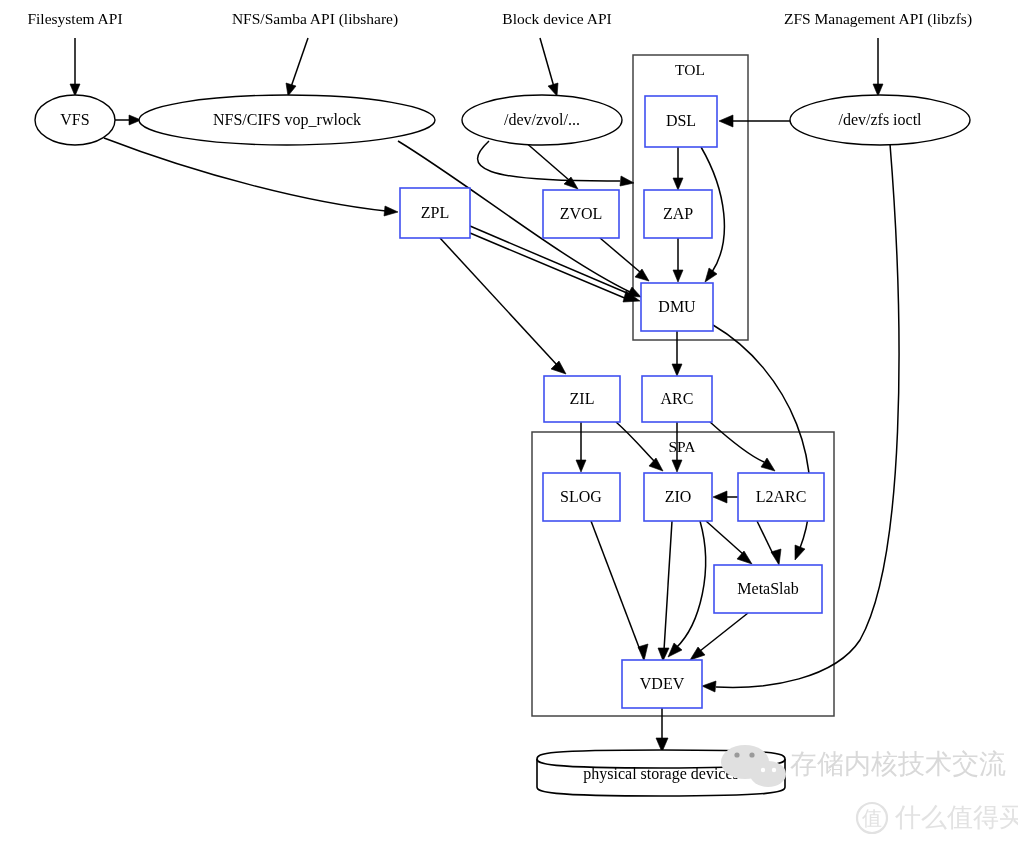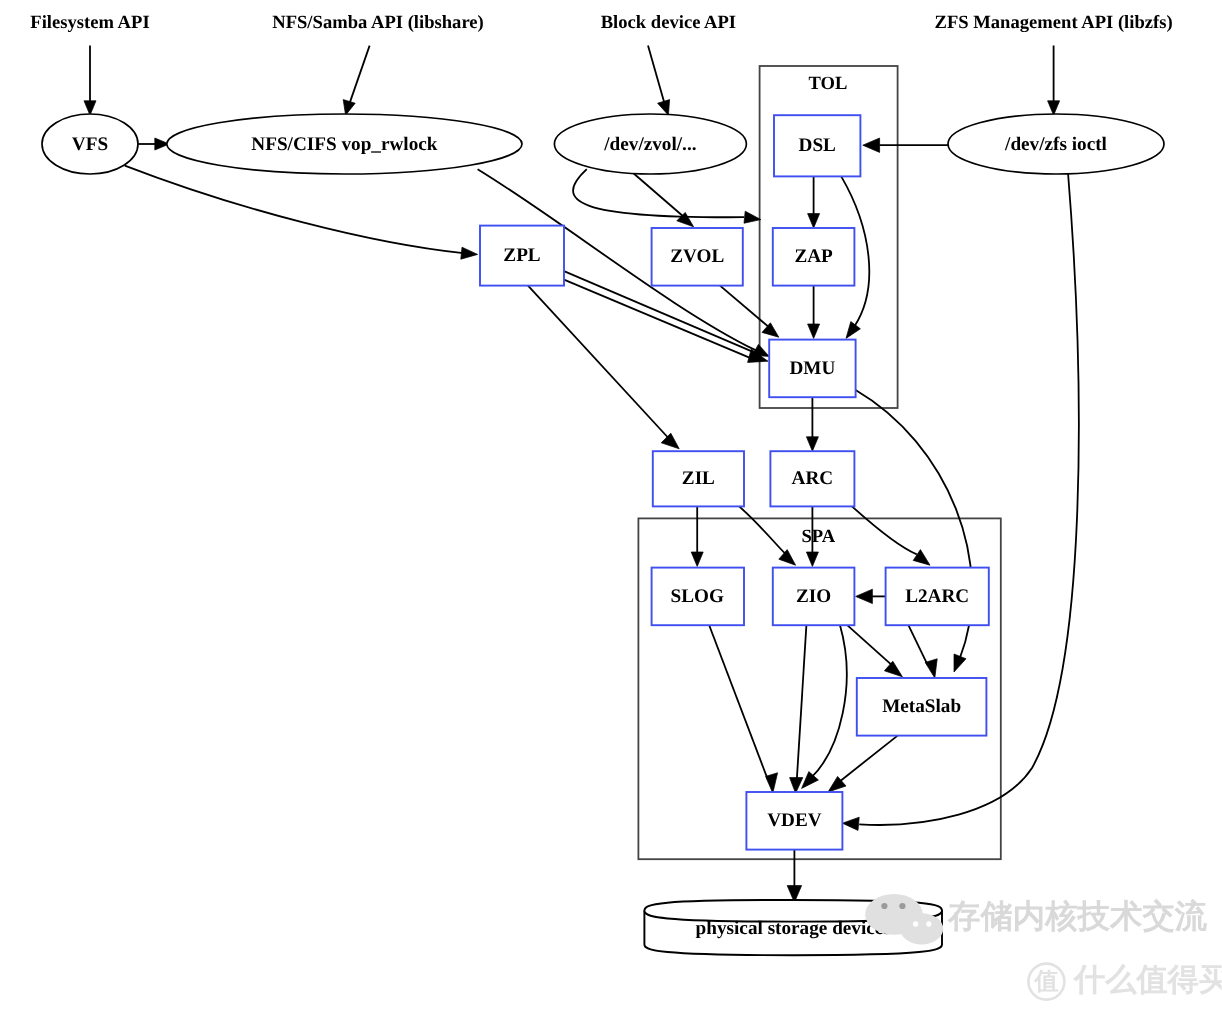--- a/index.html
+++ b/index.html
@@ -12,21 +12,20 @@
     height: 844px;
     position: relative;
     font-family: "Liberation Serif", "DejaVu Serif", serif;
     overflow: hidden;
   }
   #diagram-root {
     position: absolute;
     left: 0; top: 0;
     width: 1018px;
     height: 844px;
-    font-weight: bold;
   }
   svg { display: block; }
   .api-label {
     font-family: "Liberation Serif", "DejaVu Serif", serif;
     font-size: 15.5px;
     fill: #000000;
     text-anchor: middle;
     dominant-baseline: middle;
   }
   .node-label {

